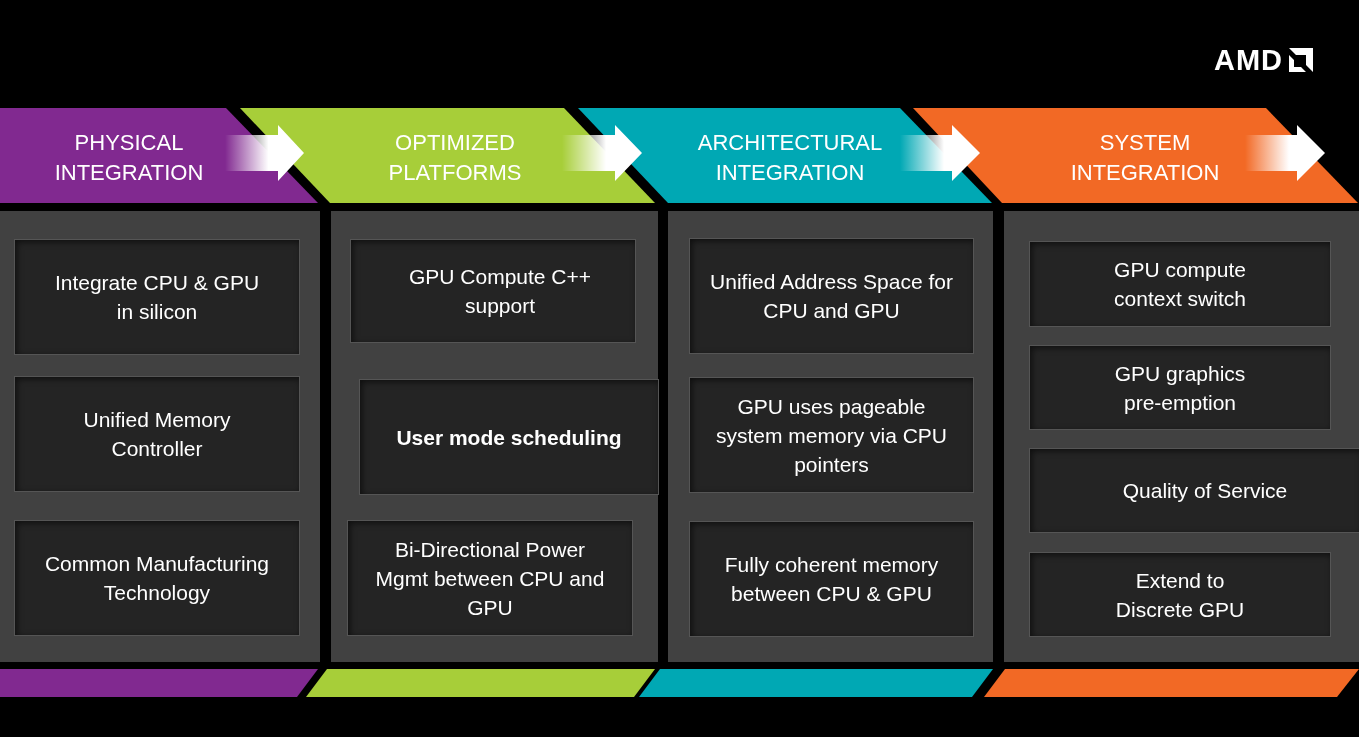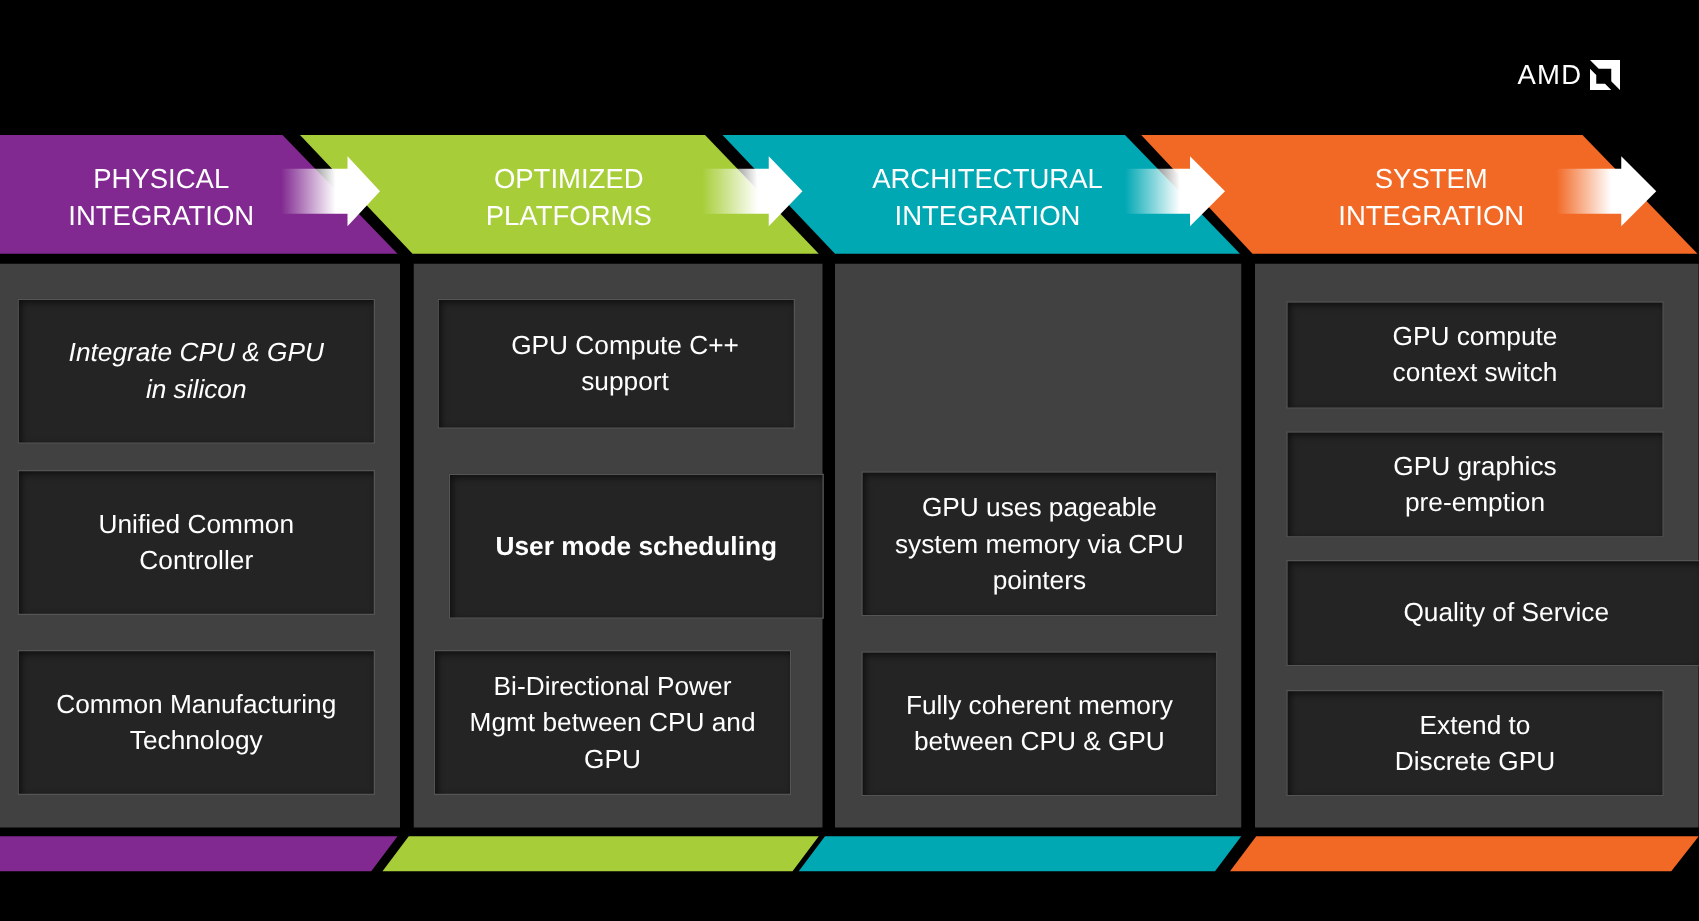--- a/index.html
+++ b/index.html
@@ -1,19 +1,19 @@
 <!DOCTYPE html>
 <html><head>
 <meta charset="utf-8">
 <style>
   html, body { margin:0; padding:0; }
   body { width:1359px; height:737px; background:#000; position:relative; overflow:hidden;
          font-family:"Liberation Sans", "DejaVu Sans", sans-serif; }
   .logo { position:absolute; left:1214px; top:44px; height:32px; display:flex; align-items:center; }
-  .logo-text { color:#fff; font-weight:normal; font-size:22px; letter-spacing:1px; line-height:32px; }
+  .logo-text { color:#fff; font-weight:bold; font-size:29px; letter-spacing:1px; line-height:32px; }
   .logo-mark { margin-left:4px; width:28px; height:28px; }
   svg.bands { position:absolute; left:0; top:0; }
   .hdr-label { position:absolute; color:#fff; font-weight:normal; font-size:22px; line-height:30px;
                text-align:center; white-space:nowrap; }
   .panel { position:absolute; background:#414141; }
   .box { position:absolute; background:#242424; border:1px solid #555;
          box-shadow: inset 2px 2px 6px rgba(0,0,0,0.6);
          display:flex; align-items:center; justify-content:center; text-align:center;
          color:#fff; font-size:21px; line-height:29px; box-sizing:border-box; padding:0 10px; }
   .box span { white-space:pre-line; }
@@ -72,26 +72,26 @@
 <div class="hdr-label" style="left:665px;width:250px;top:128px;">
   <div>ARCHITECTURAL</div>
   <div>INTEGRATION</div>
 </div>
 <div class="hdr-label" style="left:1020px;width:250px;top:128px;">
   <div>SYSTEM</div>
   <div>INTEGRATION</div>
 </div>
 
 <div class="panel" style="left:0;top:211px;width:320px;height:451px;">
-  <div class="box" style="left:14px;top:28px;width:286px;height:116px;font-style:italic;">
+  <div class="box" style="left:14px;top:28px;width:286px;height:116px;">
       <span>Integrate CPU &amp; GPU
 in silicon</span>
     </div>
   <div class="box" style="left:14px;top:165px;width:286px;height:116px;">
-      <span>Unified Common
+      <span>Unified Memory
 Controller</span>
     </div>
   <div class="box" style="left:14px;top:309px;width:286px;height:116px;">
       <span>Common Manufacturing
 Technology</span>
     </div>
 </div>
 
 <div class="panel" style="left:331px;top:211px;width:327px;height:451px;">
   <div class="box" style="left:19px;top:28px;width:286px;height:104px;padding-left:24px;">
@@ -102,20 +102,24 @@
       <span>User mode scheduling</span>
     </div>
   <div class="box" style="left:16px;top:309px;width:286px;height:116px;">
       <span>Bi-Directional Power
 Mgmt between CPU and
 GPU</span>
     </div>
 </div>
 
 <div class="panel" style="left:668px;top:211px;width:325px;height:451px;">
+  <div class="box" style="left:21px;top:27px;width:285px;height:116px;">
+      <span>Unified Address Space for
+CPU and GPU</span>
+    </div>
   <div class="box" style="left:21px;top:166px;width:285px;height:116px;align-items:center;">
       <span>GPU uses pageable
 system memory via CPU
 pointers</span>
     </div>
   <div class="box" style="left:21px;top:310px;width:285px;height:116px;">
       <span>Fully coherent memory
 between CPU &amp; GPU</span>
     </div>
 </div>

